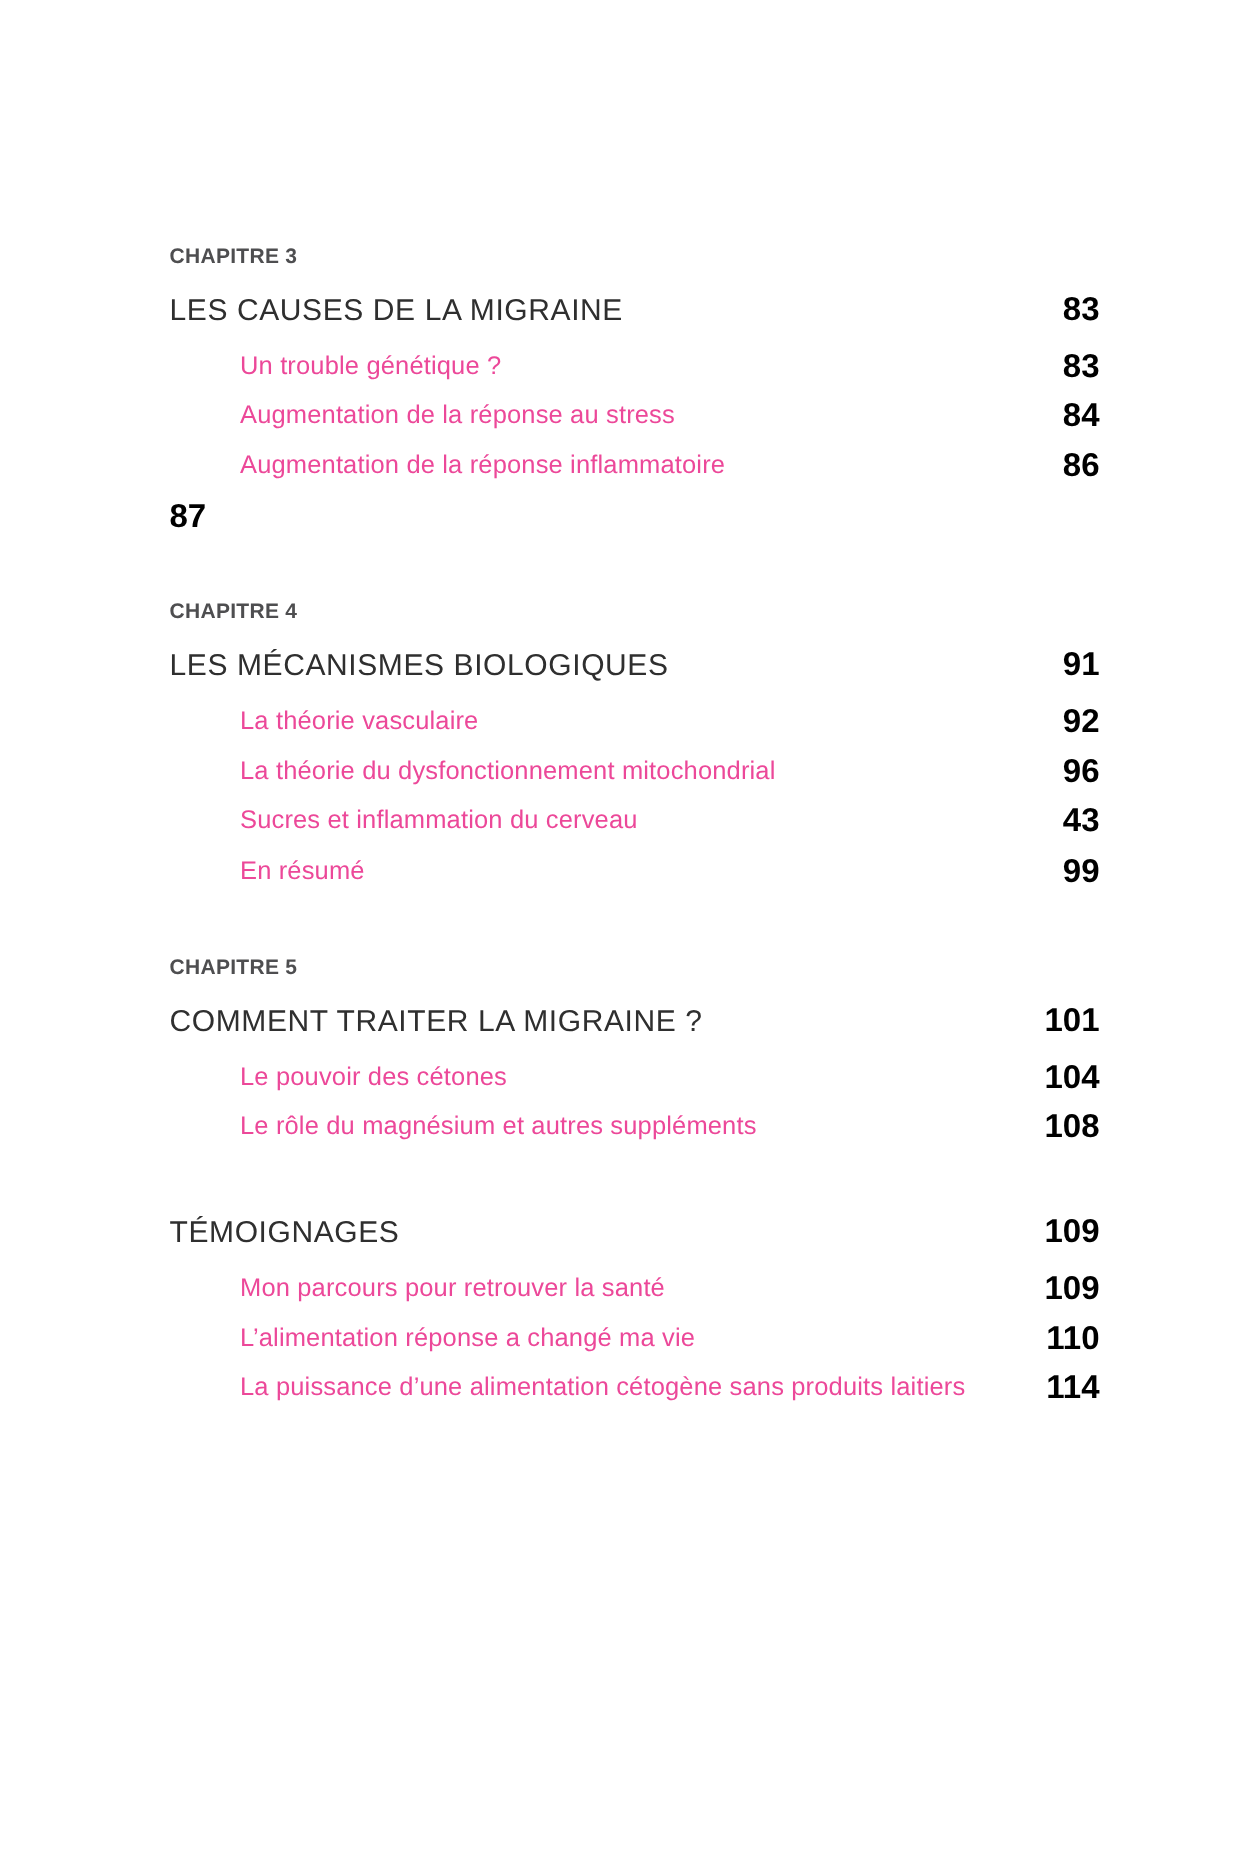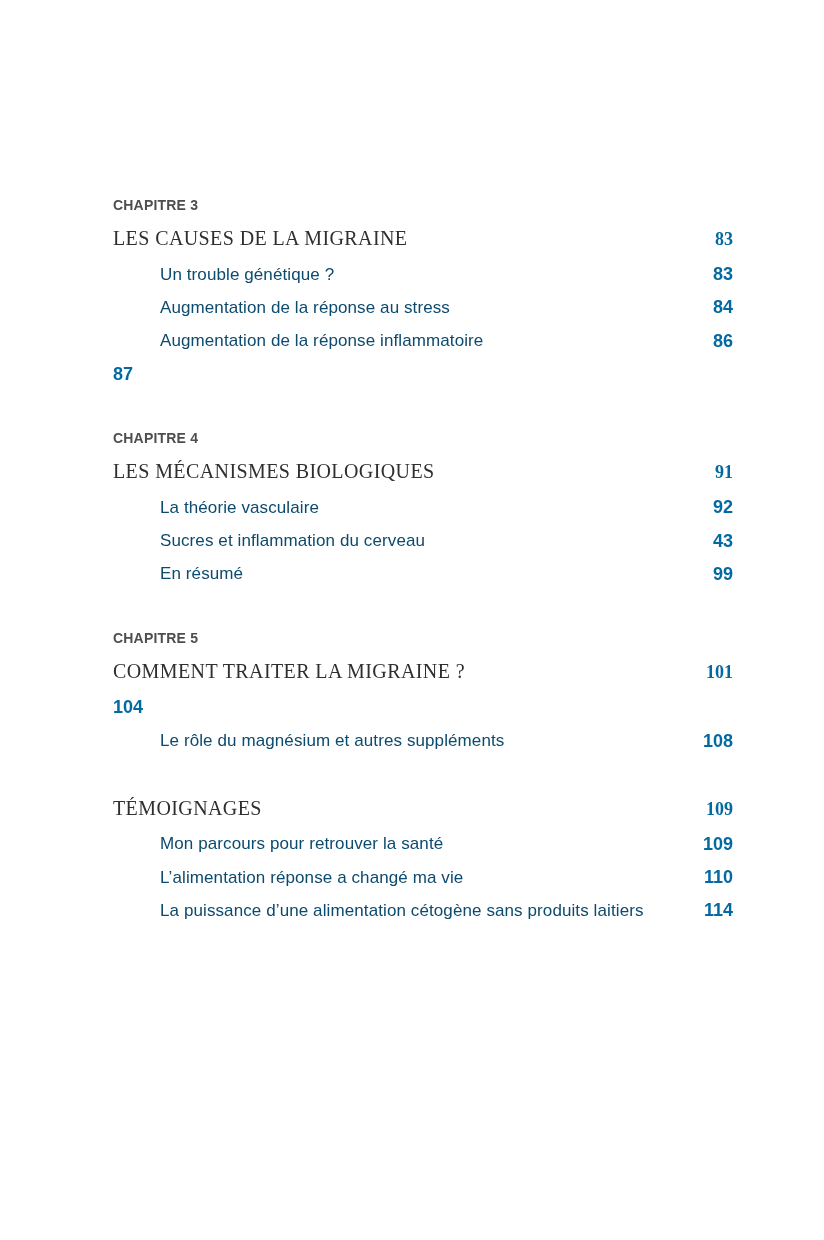--- a/index.html
+++ b/index.html
@@ -23,28 +23,26 @@
   .toc-section:first-child {
     margin-top: 0;
   }
   .chapter-label {
     font-size: 14px;
     font-weight: 700;
     line-height: 14px;
     letter-spacing: 0.2px;
     color: #4e4e50;
     margin-bottom: 16px;
-    margin-top: 35px;
   }
   .title-row {
     display: flex;
     justify-content: space-between;
     align-items: baseline;
     margin-bottom: 8px;
-    font-family: Liberation Serif, serif;
   }
   .section-title {
     font-size: 20px;
     line-height: 20px;
     font-weight: 500;
     letter-spacing: 0.4px;
     color: #2f2f2f;
     white-space: nowrap;
   }
   .toc-items {
@@ -52,28 +50,28 @@
   }
   .toc-item {
     display: flex;
     justify-content: space-between;
     align-items: center;
     height: 33.3px;
   }
   .item-label {
     padding-left: 47px;
     font-size: 17px;
-    color: #0c4a6e;
+    color: #ec4899;
     letter-spacing: 0.1px;
     white-space: nowrap;
   }
   .page-num {
-    font-size: 18px;
+    font-size: 22px;
     font-weight: 700;
-    color: #0369a1;
+    color: #000000;
     white-space: nowrap;
   }
 </style>
 </head>
 <body>
 
 <div class="page">
   <div id="toc">
   <section class="toc-section">
     <div class="chapter-label">CHAPITRE 3</div>
@@ -110,20 +108,24 @@
       <span class="section-title">LES MÉCANISMES BIOLOGIQUES</span>
       <span class="page-num">91</span>
     </div>
     <div class="toc-items">
   <div class="toc-item">
     <span class="item-label">La théorie vasculaire</span>
     <span class="page-num">92</span>
   </div>
 
 
+  <div class="toc-item">
+    <span class="item-label">La théorie du dysfonctionnement mitochondrial</span>
+    <span class="page-num">96</span>
+  </div>
 
   <div class="toc-item">
     <span class="item-label">Sucres et inflammation du cerveau</span>
     <span class="page-num">43</span>
   </div>
 
   <div class="toc-item">
     <span class="item-label">En résumé</span>
     <span class="page-num">99</span>
   </div>
@@ -131,20 +133,21 @@
   </section>
 
   <section class="toc-section">
     <div class="chapter-label">CHAPITRE 5</div>
     <div class="title-row">
       <span class="section-title">COMMENT TRAITER LA MIGRAINE ?</span>
       <span class="page-num">101</span>
     </div>
     <div class="toc-items">
   <div class="toc-item">
+    <span class="item-label">Le pouvoir des cétones</span>
     <span class="page-num">104</span>
   </div>
 
   <div class="toc-item">
     <span class="item-label">Le rôle du magnésium et autres suppléments</span>
     <span class="page-num">108</span>
   </div>
 </div>
   </section>
 

